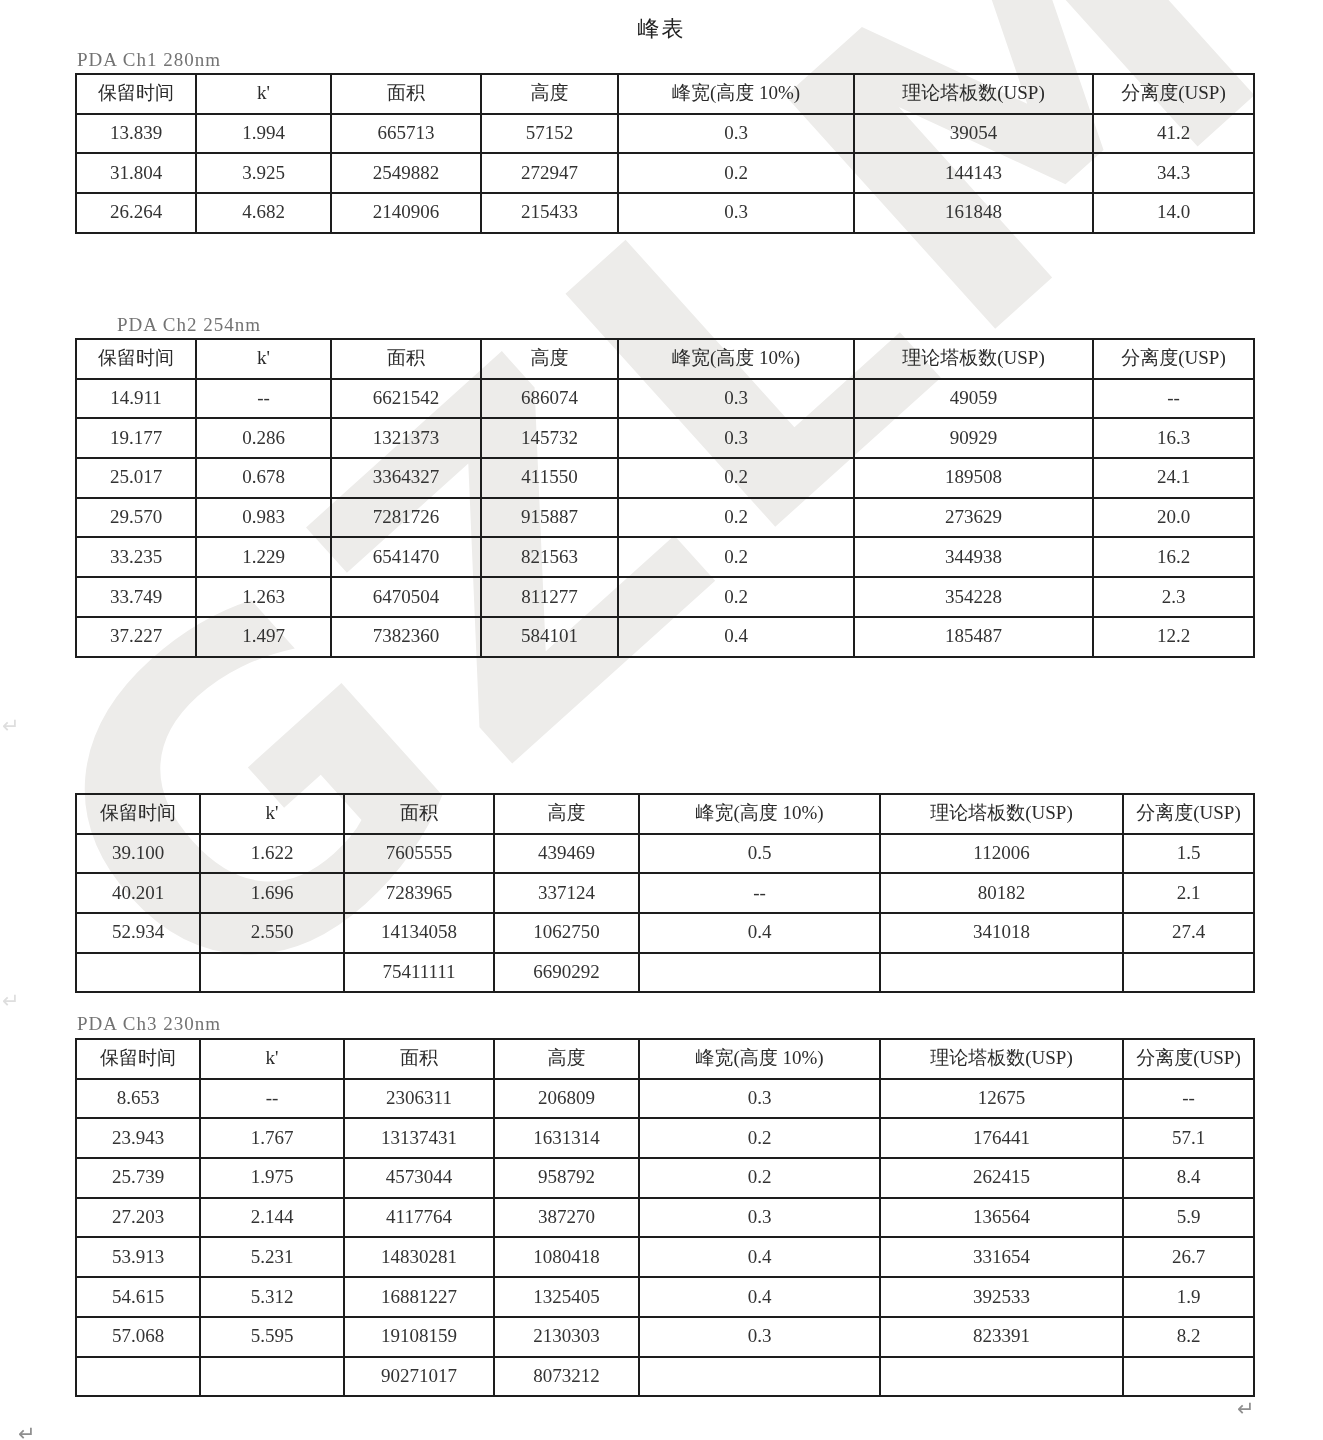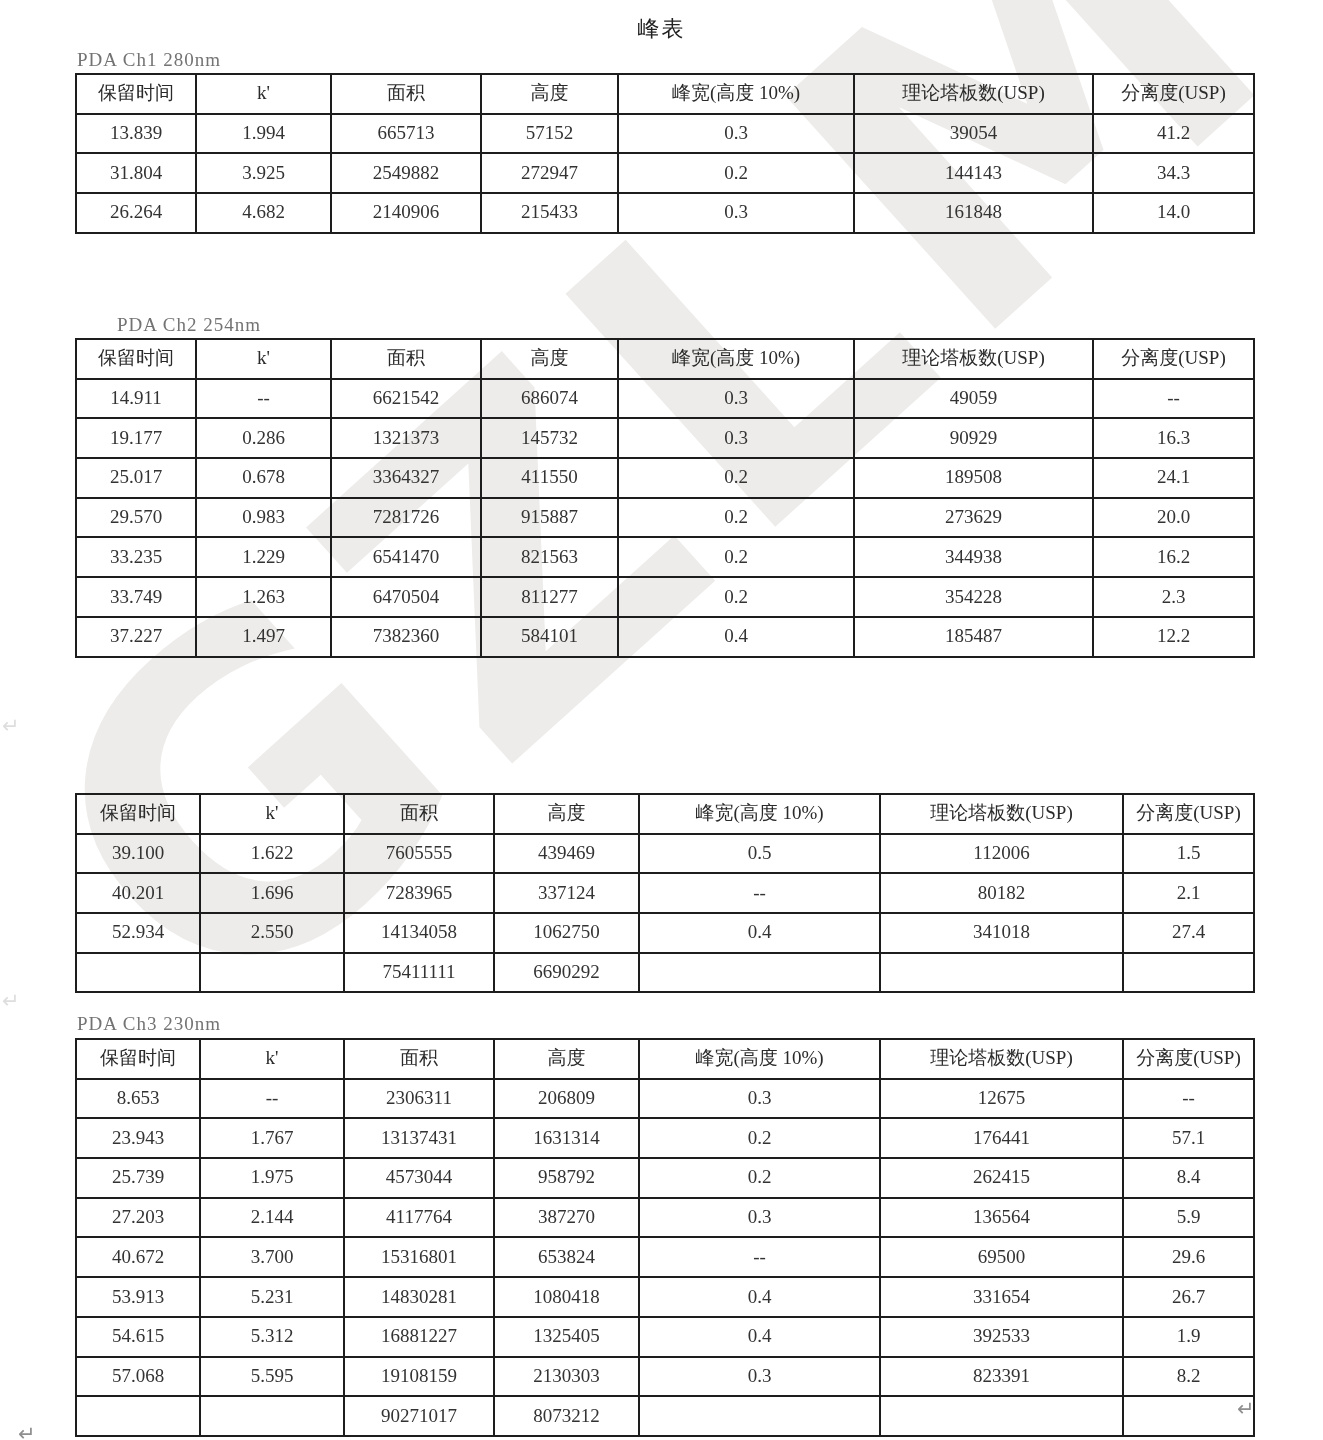--- a/index.html
+++ b/index.html
@@ -324,29 +324,20 @@
         <tr>
           <td>27.203</td>
           <td>2.144</td>
           <td>4117764</td>
           <td>387270</td>
           <td>0.3</td>
           <td>136564</td>
           <td>5.9</td>
         </tr>
         <tr>
-          <td>40.672</td>
-          <td>3.700</td>
-          <td>15316801</td>
-          <td>653824</td>
-          <td>--</td>
-          <td>69500</td>
-          <td>29.6</td>
-        </tr>
-        <tr>
           <td>53.913</td>
           <td>5.231</td>
           <td>14830281</td>
           <td>1080418</td>
           <td>0.4</td>
           <td>331654</td>
           <td>26.7</td>
         </tr>
         <tr>
           <td>54.615</td>

